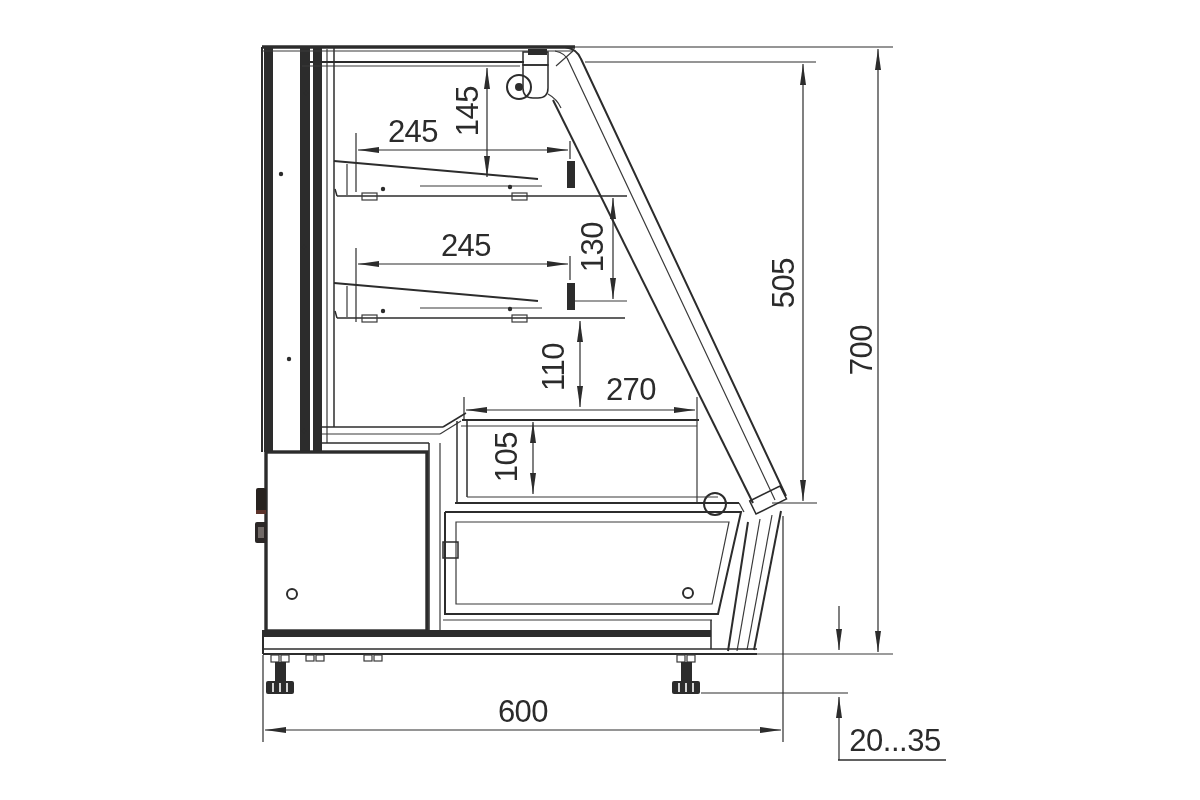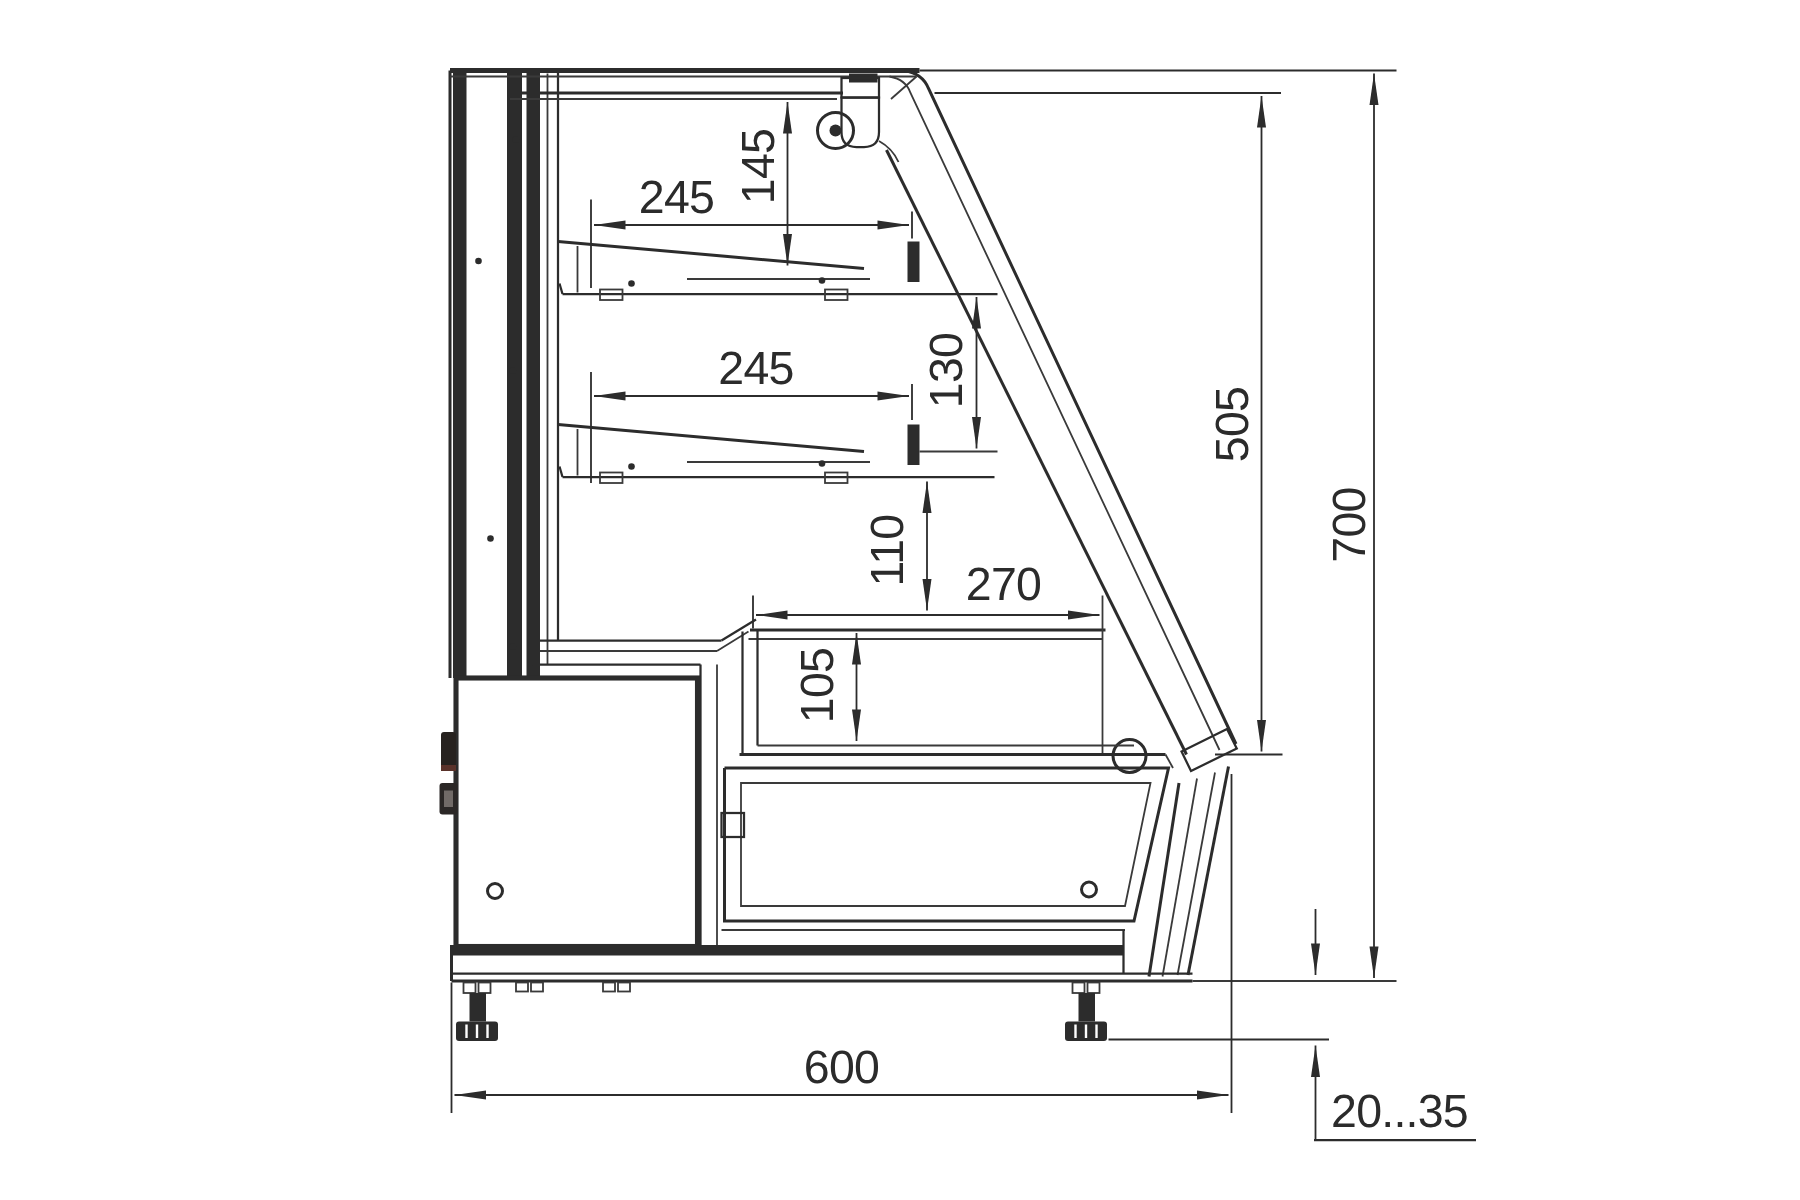--- a/index.html
+++ b/index.html
@@ -1,17 +1,17 @@
 <!DOCTYPE html>
 <html><head>
 <meta charset="utf-8">
 <style>
   html,body{margin:0;padding:0;background:#ffffff;}
   .stage{position:relative;width:976px;height:800px;background:#ffffff;overflow:hidden;
-         font-family:"Liberation Sans", sans-serif;margin-left:38px;}
+         font-family:"Liberation Sans", sans-serif;}
   svg{position:absolute;left:0;top:0;}
   .ln  {stroke:#2c2c2c;fill:none;stroke-width:2;stroke-linecap:butt;}
   .thin{stroke:#3a3a3a;fill:none;stroke-width:1.2;}
   .med {stroke:#2c2c2c;fill:none;stroke-width:1.5;}
   .thk {stroke:#2c2c2c;fill:none;stroke-width:3.4;}
   .fil {fill:#2c2c2c;stroke:none;}
   .dim {stroke:#2c2c2c;fill:none;stroke-width:1.2;}
   .dtx {fill:#2b2b2b;font-size:31px;letter-spacing:-0.5px;}
 </style>
 </head>

